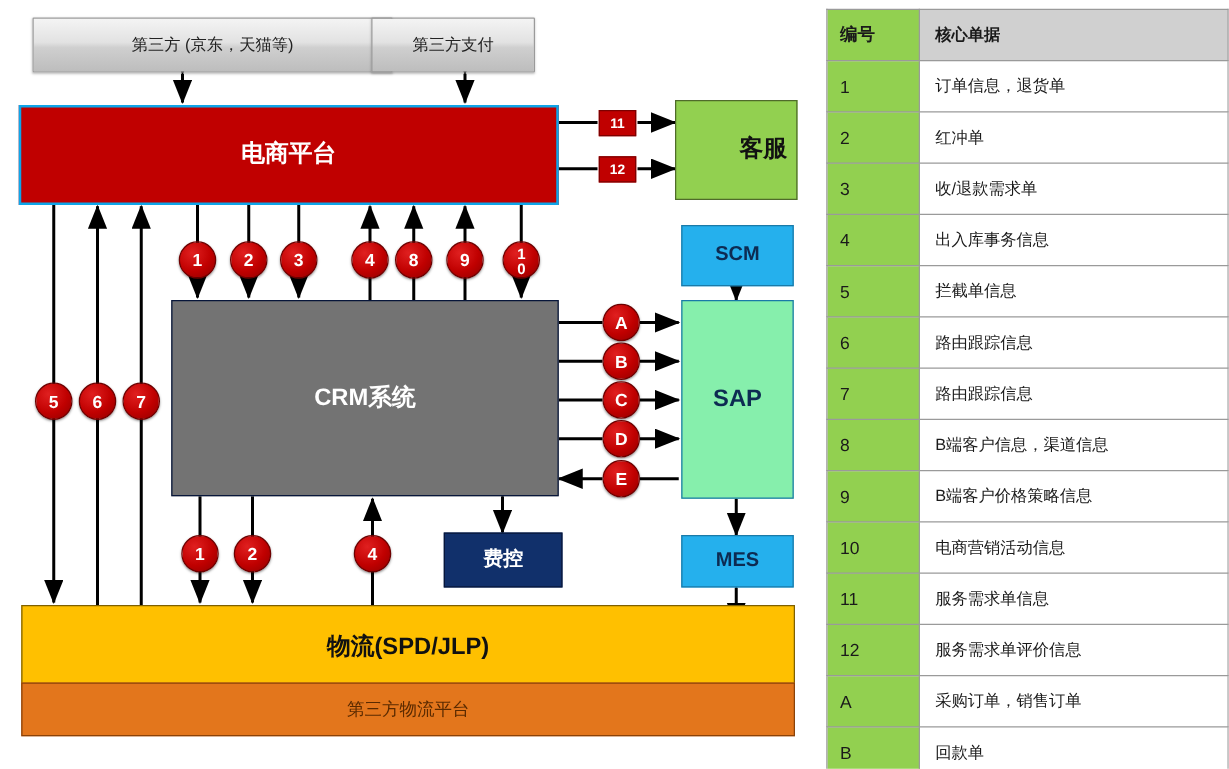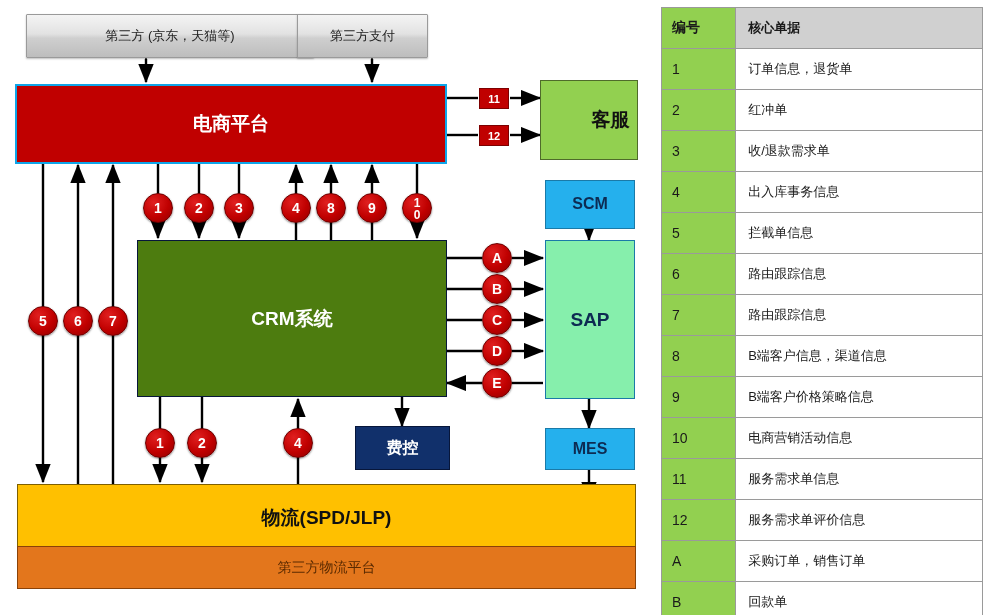--- a/index.html
+++ b/index.html
@@ -28,21 +28,21 @@
   
   .red{
     background:#c00000;color:#ffffff;font-size:19px;border:2px solid #0ea5e9;
   }
   
   .green{
     background:#92d050;color:#111;font-size:19px;border:1px solid #4f6b2a;padding-left:43px;
   }
   
   .navy{
-    background:#4d7c0f;color:#ffffff;font-size:19px;border:1px solid #07163a;
+    background:#737373;color:#ffffff;font-size:19px;border:1px solid #07163a;
   }
   .navy-sm{
     background:#11306b;color:#ffffff;font-size:16px;border:1px solid #07163a;
   }
   
   .blue{
     background:#86efac;color:#0d2b52;font-size:19px;border:1px solid #1a7aa8;
   }
   .blue-sm{
     background:#25b0ed;color:#0d2b52;font-size:16px;border:1px solid #1a7aa8;

